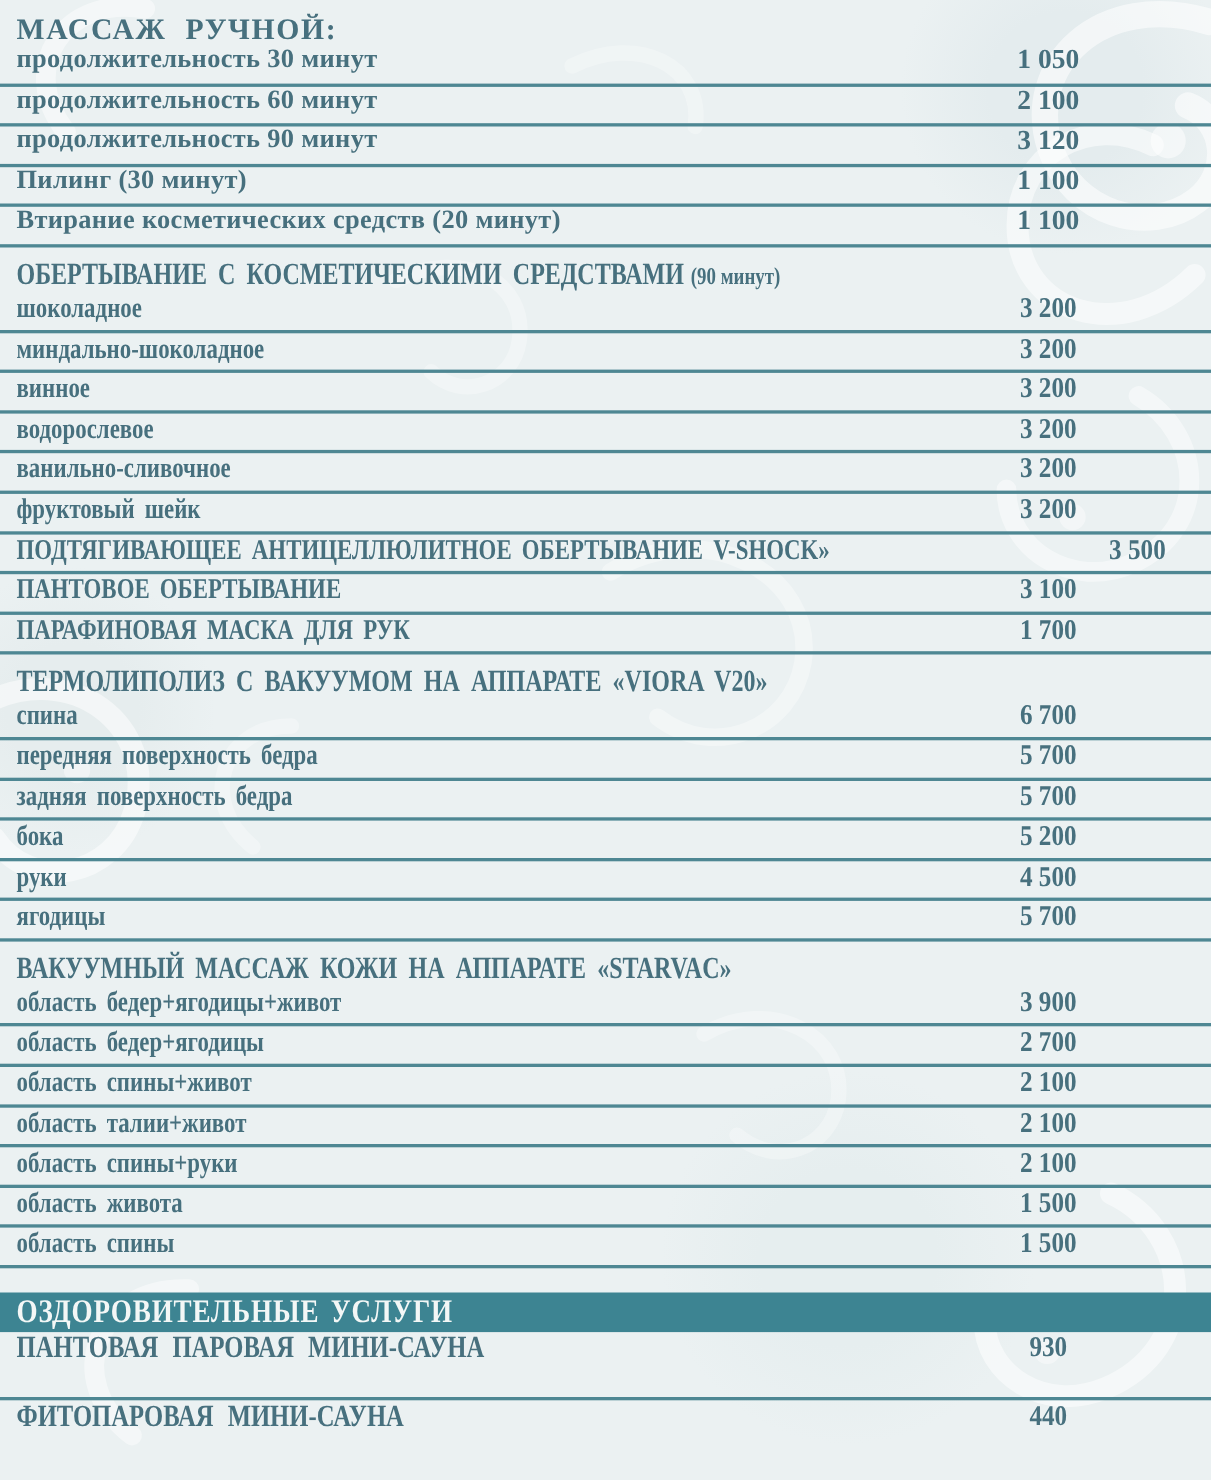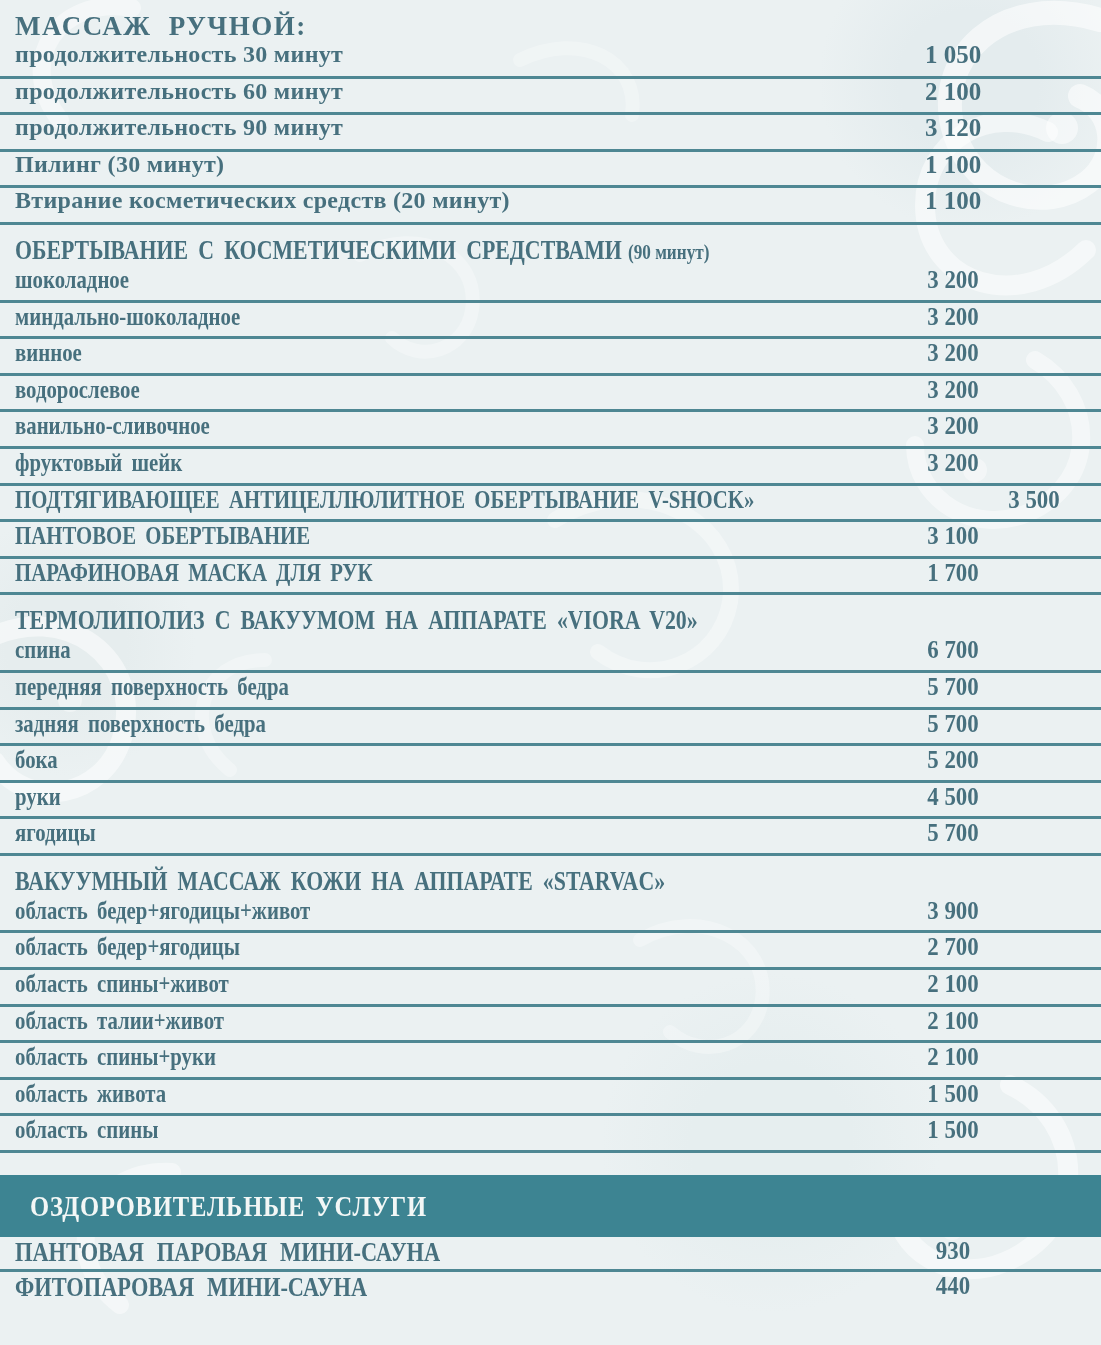--- a/index.html
+++ b/index.html
@@ -37,28 +37,28 @@
     display:flex;justify-content:space-between;
     height:36.6px;box-sizing:border-box;
     border-bottom:3px solid var(--line);
     padding:0 0 3px 15px;
   }
   .row .label{flex:1;font-weight:bold;font-size:24px;line-height:1.05;white-space:nowrap;overflow:visible;}
   .row .price{flex:none;width:190px;margin-right:53px;text-align:center;font-weight:bold;font-size:25px;line-height:1.05;}
   .row.reg .label{letter-spacing:0.3px;}
   .row.cond .label{font-size:26px;transform:scaleX(0.8);transform-origin:0 100%;word-spacing:5px;}
   .row.cond .price{font-size:26px;transform:scaleX(0.88);transform-origin:50% 100%;}
-  .row.big{height:35px;padding-bottom:20px;}
+  .row.big{height:62px;padding-bottom:20px;}
   .row.big .label{font-size:28px;word-spacing:9px;}
   .row.big .price{font-size:26px;}
   .row.noline{border-bottom:none;}
 
   .banner{
-    height:62px;margin-top:22px;background:var(--banner-bg);
-    display:flex;align-items:center;padding-left:30px;box-sizing:border-box;text-align:center;
+    height:36px;margin-top:22px;background:var(--banner-bg);
+    display:flex;align-items:center;padding-left:15px;box-sizing:border-box;text-align:center;
   }
   .banner .bl{
     color:var(--banner-text);font-size:30px;font-weight:bold;white-space:nowrap;
     transform:scaleX(0.82);transform-origin:0 55%;letter-spacing:1px;word-spacing:4px;
   }
 </style>
 </head>
 <body>
 
 <svg class="bg-orn" viewBox="0 0 1101 1345" xmlns="http://www.w3.org/2000/svg" aria-hidden="true">

